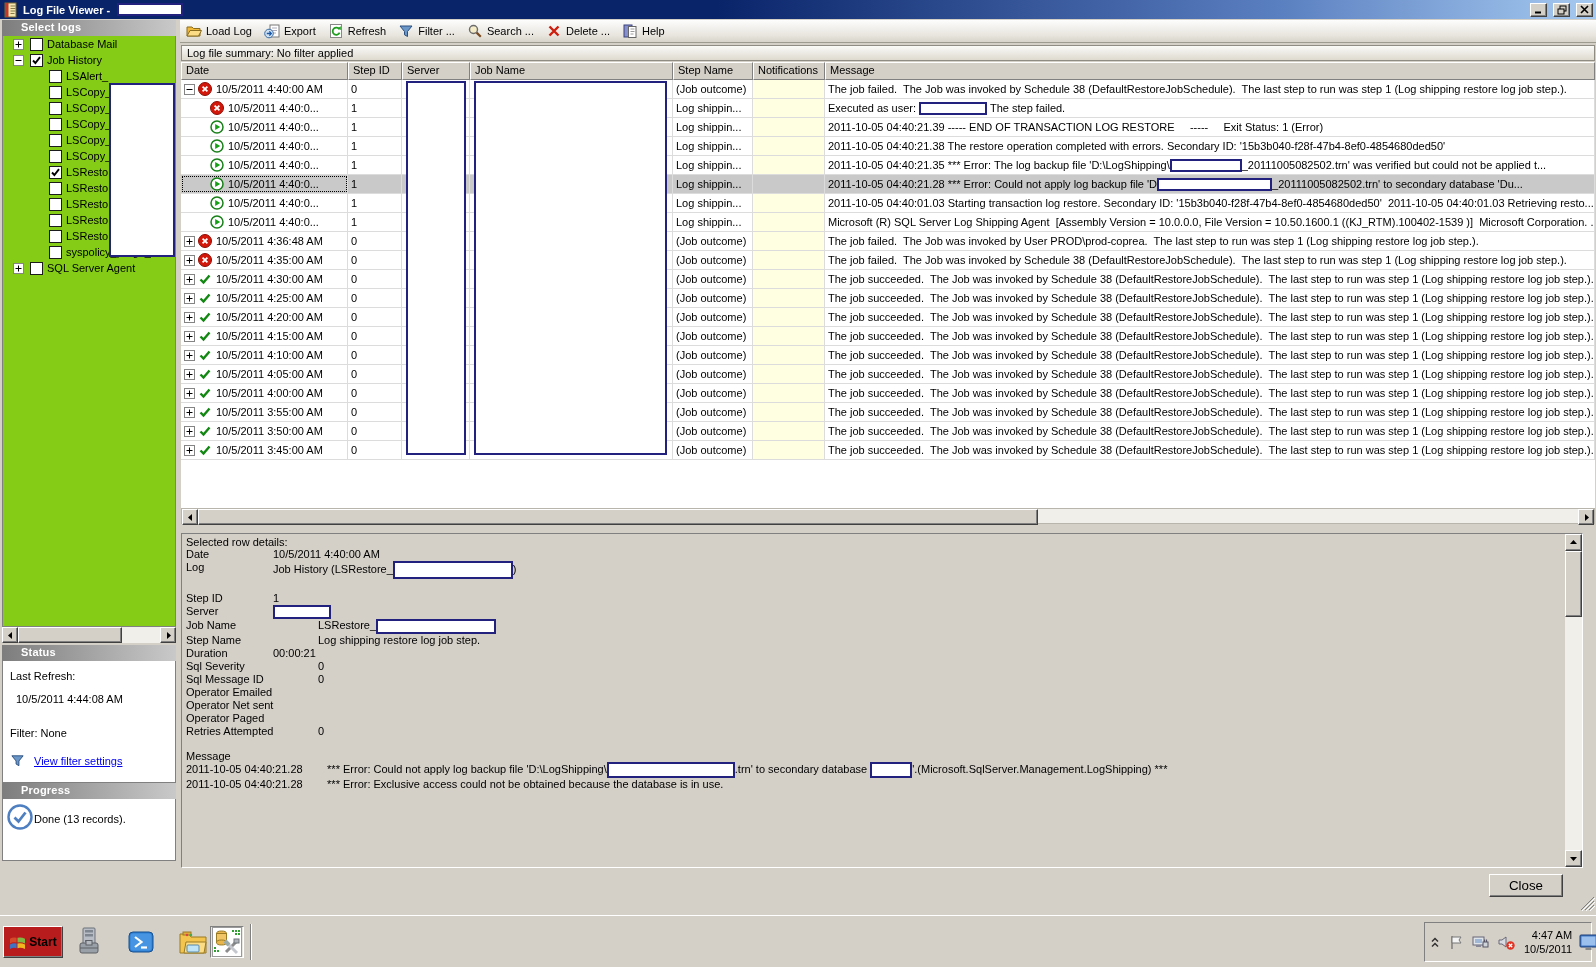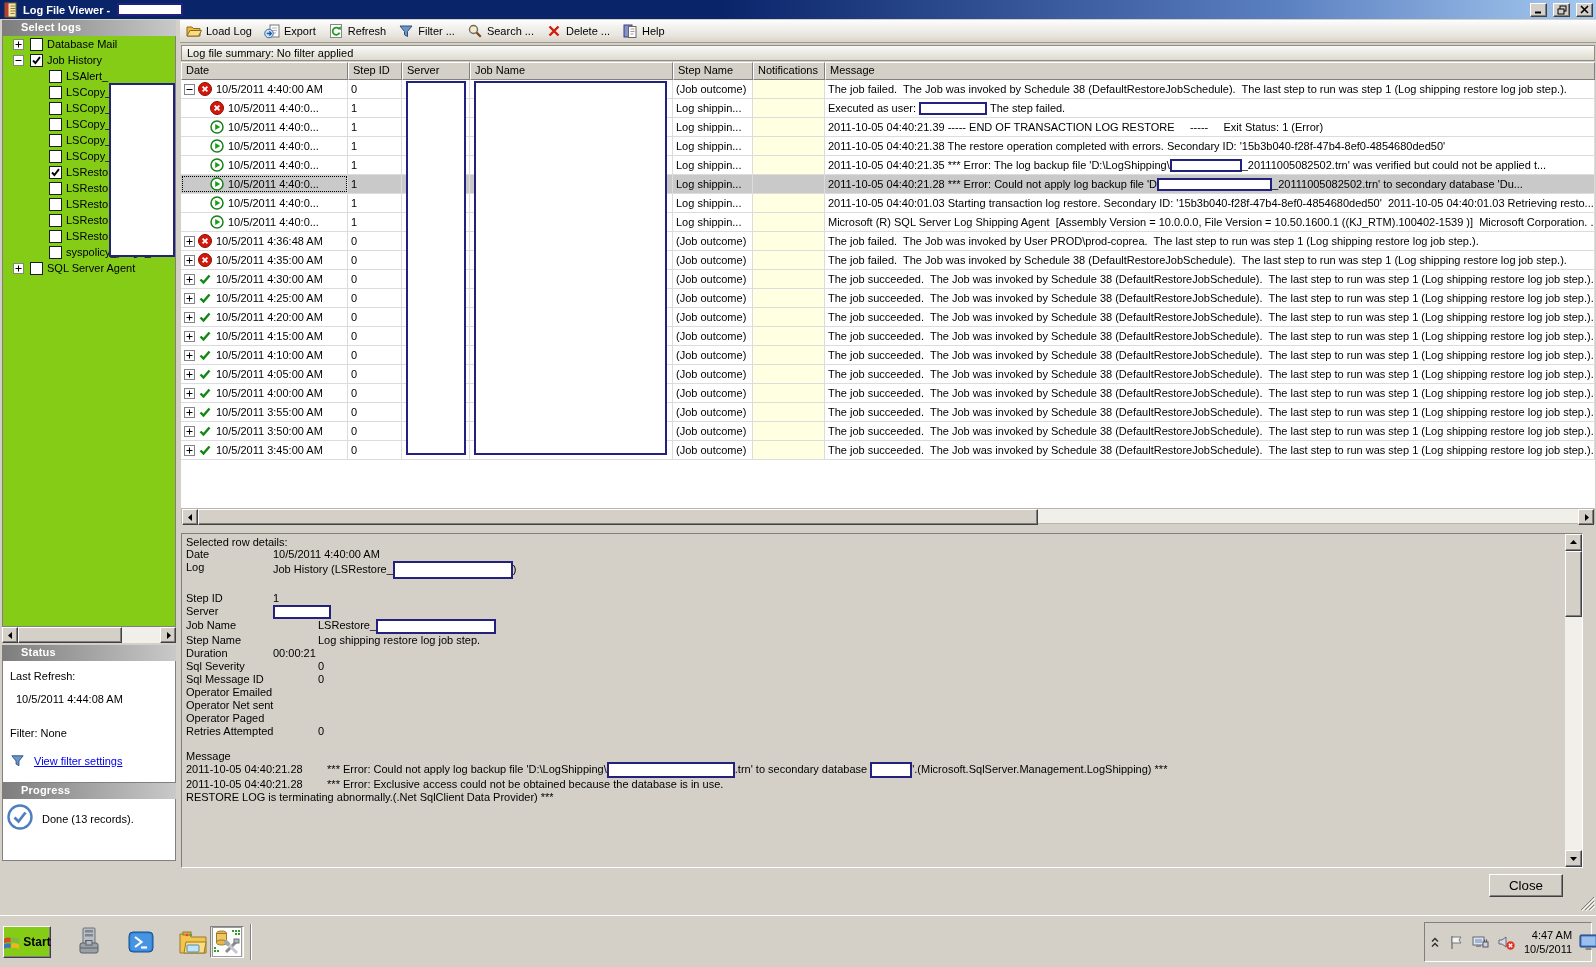--- a/index.html
+++ b/index.html
@@ -27,21 +27,21 @@
   #tree-hscroll{left:0;top:607px;width:174px}
   .sc-btn{width:16px;height:16px;background:#d4d0c8;border:1px solid;border-color:#fff #404040 #404040 #fff;box-shadow:inset -1px -1px 0 #808080;display:flex;align-items:center;justify-content:center;flex:0 0 auto}
   .sc-thumb{height:16px;background:#d4d0c8;border:1px solid;border-color:#fff #404040 #404040 #fff;box-shadow:inset -1px -1px 0 #808080}
   #status-header{position:absolute;left:0;top:625px;width:174px}
   #status-body{position:absolute;left:0;top:641px;width:174px;height:122px;background:#fff;border:1px solid #808080;border-top:none;padding:9px 7px}
   #status-refresh-value{margin:11px 0 0 6px}
   #status-filter{margin-top:22px}
   #filter-link-row{margin-top:14px;display:flex;align-items:center;gap:9px}
   a.link{color:#0000ee;}
   #progress-header{position:absolute;left:0;top:763px;width:174px}
-  #progress-body{position:absolute;left:0;top:779px;width:174px;height:62px;background:#fff;border:1px solid #808080;border-top:none;display:flex;align-items:flex-start;padding:5px 4px;gap:8px}
+  #progress-body{position:absolute;left:0;top:779px;width:174px;height:62px;background:#fff;border:1px solid #808080;border-top:none;display:flex;align-items:flex-start;padding:5px 4px;}
   #progress-text{margin-top:9px}
   
   #toolbar{left:180px;top:20px;width:1416px;height:23px;background:linear-gradient(to bottom,#fdfdfd,#e8e5de 70%,#d8d4cb);border-bottom:1px solid #9d9a90;display:flex;align-items:center;}
   .tb-btn{display:flex;align-items:center;gap:4px;padding:2px 6px;height:21px}
   
   #summary{left:181px;top:45px;width:1414px;height:16px;background:linear-gradient(to bottom,#fafaf8,#dedacf);border:1px solid #8f8c84;display:flex;align-items:center;padding-left:5px}
   
   #grid{left:181px;top:62px;width:1414px;height:446px;background:#fff;overflow:hidden}
   #grid-header{display:flex;height:18px}
   .gh{background:#d4d0c8;border:1px solid;border-color:#fff #808080 #808080 #fff;padding:1px 4px;white-space:nowrap;overflow:hidden}
@@ -72,21 +72,21 @@
   .msgline{min-height:13px;line-height:13px;white-space:pre}
   #details-vscroll{position:absolute;right:0;top:0;width:17px;height:333px;background:#f1efe9;display:flex;flex-direction:column}
   #details-vscroll .sc-btn{width:17px;height:17px}
   #details-vscroll .v-thumb{width:17px;height:66px;background:#d4d0c8;border:1px solid;border-color:#fff #404040 #404040 #fff;box-shadow:inset -1px -1px 0 #808080}
   #details-vscroll .v-track{flex:1}
   
   #close-btn{left:1489px;top:874px;width:74px;height:23px;background:#d4d0c8;border:1px solid;border-color:#fff #404040 #404040 #fff;box-shadow:inset -1px -1px 0 #808080;display:flex;align-items:center;justify-content:center}
   #grip{left:1580px;top:896px}
   
   #taskbar{left:0;top:915px;width:1596px;height:52px;background:#d4d0c8;border-top:1px solid #fff}
-  #start-btn{position:absolute;left:3px;top:10px;width:48px;height:32px;background:#84cc16;border:1px solid;border-color:#fff #404040 #404040 #fff;box-shadow:inset -1px -1px 0 #808080;display:flex;align-items:center;justify-content:center;gap:3px;font-weight:bold;font-size:12px}
+  #start-btn{position:absolute;left:3px;top:10px;width:60px;height:32px;background:#b91c1c;border:1px solid;border-color:#fff #404040 #404040 #fff;box-shadow:inset -1px -1px 0 #808080;display:flex;align-items:center;justify-content:center;gap:3px;font-weight:bold;font-size:12px}
   .ql{position:absolute;top:10px;width:34px;height:32px;display:flex;align-items:center;justify-content:center}
   .ql.pressed{background:#e9e7e1;border:1px solid;border-color:#808080 #fff #fff #808080}
   .tb-sep{position:absolute;top:8px;width:2px;height:36px;border-left:1px solid #808080;border-right:1px solid #fff}
   #tray{position:absolute;right:4px;top:6px;width:168px;height:40px;border:1px solid;border-color:#808080 #fff #fff #808080;display:flex;align-items:center;gap:6px;padding:0 4px}
   #clock{text-align:right;line-height:14px;margin-left:2px;flex:1}
 </style>
 </head>
 <body>
 
 <div id="titlebar" class="abs">
@@ -648,21 +648,20 @@
       <div class="d-row ind-b"><span class="d-label">Sql Message ID</span><span>0</span></div>
       <div class="d-row ind-b"><span class="d-label">Operator Emailed</span><span></span></div>
       <div class="d-row ind-b"><span class="d-label">Operator Net sent</span><span></span></div>
       <div class="d-row ind-b"><span class="d-label">Operator Paged</span><span></span></div>
       <div class="d-row ind-b"><span class="d-label">Retries Attempted</span><span>0</span></div>
     </div>
   <div id="details-msg-label">Message</div>
   <div id="details-msg-lines">
       <div class="msgline"><span>2011-10-05 04:40:21.28        *** Error: Could not apply log backup file 'D:\LogShipping\</span><span class="redact" style="width: 128px; height: 16px;"></span><span>.trn' to secondary database </span><span class="redact" style="width: 42px; height: 16px;"></span><span>'.(Microsoft.SqlServer.Management.LogShipping) ***</span></div>
       <div class="msgline"><span>2011-10-05 04:40:21.28        *** Error: Exclusive access could not be obtained because the database is in use.</span></div>
-      <div class="msgline"><span>RESTORE LOG is terminating abnormally.(.Net SqlClient Data Provider) ***</span></div>
     </div>
   <div id="details-vscroll">
     <span class="sc-btn">
         <svg width="7" height="7">
           <path d="M0 5 L3.5 1 L7 5 Z" fill="#000"></path>
         </svg>
       </span>
     <span class="v-thumb"></span>
     <span class="v-track"></span>
     <span class="sc-btn">

